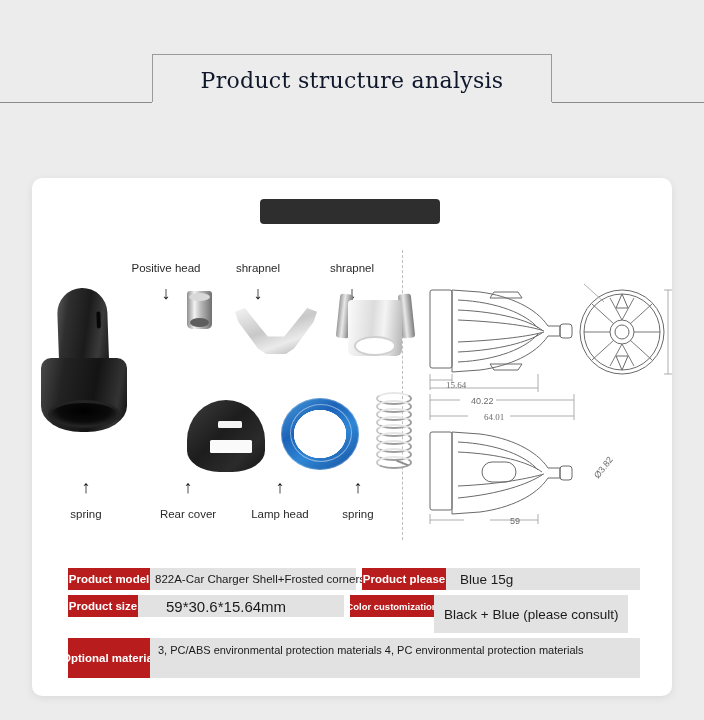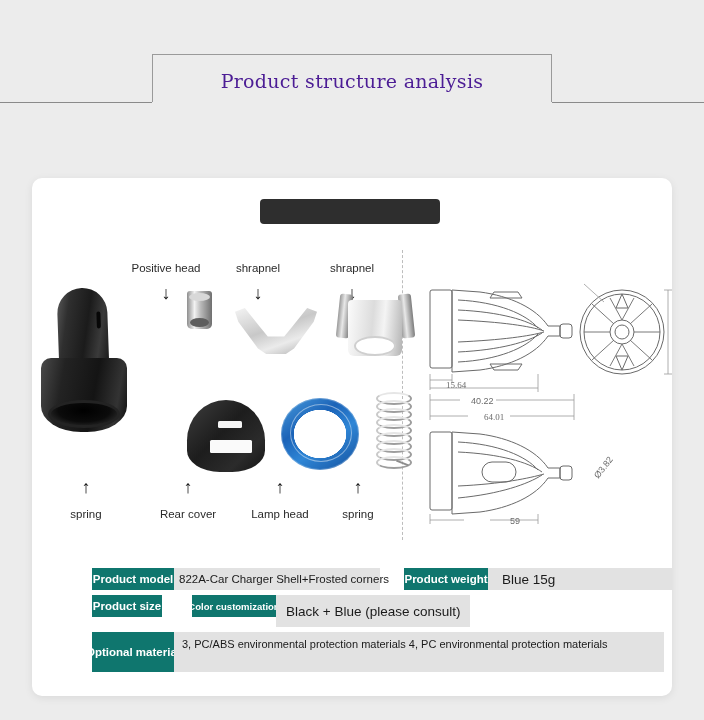--- a/index.html
+++ b/index.html
@@ -17,21 +17,21 @@
   .title-rule-left{position:absolute;left:0;top:62px;width:152px;height:1px;background:#8a8a8a;}
   .title-rule-right{position:absolute;left:552px;top:62px;width:152px;height:1px;background:#8a8a8a;}
   .title-box{
     position:absolute;left:152px;top:14px;width:400px;height:48px;
     border:1px solid #9a9a9a;border-bottom:none;
     box-sizing:border-box;
     display:flex;align-items:center;justify-content:center;
   }
   .title-text{
     font-family:"DejaVu Serif", serif;
-    font-size:19px;color:#4c1d95;letter-spacing:.3px;
+    font-size:22px;color:#0f172a;letter-spacing:.3px;
     white-space:nowrap;
     transform:translateY(2px);
   }
 
   
   .card{
     position:absolute;left:32px;top:178px;width:640px;height:518px;
     background:#fff;border-radius:10px;
     box-shadow:0 2px 9px rgba(0,0,0,.08);
     overflow:hidden;
@@ -170,41 +170,40 @@
     position:absolute;font-size:9px;color:#6b6b6b;white-space:nowrap;
     font-family:"Liberation Sans", sans-serif;
   }
   .rot-382{transform:rotate(-52deg);transform-origin:left top;}
 
   
   .spec{position:absolute;left:68px;top:568px;width:572px;}
   .srow{display:flex;margin-bottom:5px;}
   .cellgrp{display:flex;}
   .klabel{
-    background:#0f766e;color:#fff;
+    background:#b91c1c;color:#fff;
     font-size:11.5px;font-weight:bold;
     display:flex;align-items:center;justify-content:center;
     padding:0 24px;box-sizing:border-box;
     white-space:nowrap;
-    margin-left:24px;
   }
   .kvalue{
     background:#e2e2e2;color:#1a1a1a;
     display:flex;align-items:center;
     box-sizing:border-box;
     white-space:nowrap;
   }
   .r1 .klabel{width:82px;height:22px;}
   .r1 .kvalue{width:206px;height:22px;font-size:11.5px;padding-left:5px;}
   .r1 .klabel2{width:84px;height:22px;}
   .r1 .kvalue2{width:194px;height:22px;font-size:13.5px;padding-left:14px;}
   .r2 .klabel{width:70px;height:22px;}
   .r2 .kvalue{width:206px;height:22px;font-size:15px;padding-left:28px;}
   .r2 .klabel2{width:84px;height:22px;font-size:9.5px;}
-  .r2 .kvalue2{width:194px;height:32px;font-size:13.5px;padding-left:10px;}
+  .r2 .kvalue2{width:194px;height:38px;font-size:13.5px;padding-left:10px;}
   .r3{margin-top:3px;}
   .r3 .klabel{width:82px;height:40px;}
   .r3 .kvalue{
     width:490px;height:40px;display:block;padding:4px 0 0 8px;
     font-size:11px;line-height:17px;white-space:nowrap;
   }
   .gap{width:6px;}
 </style>
 </head>
 <body>
@@ -357,28 +356,29 @@
 
   <div class="spec" style="position:absolute;left:36px;top:390px;width:572px;">
 
     <div class="srow r1">
       <div class="cellgrp">
         <div class="klabel">Product model</div>
         <div class="kvalue">822A-Car Charger Shell+Frosted corners</div>
       </div>
       <div class="gap"></div>
       <div class="cellgrp">
-        <div class="klabel klabel2">Product weight</div>
+        <div class="klabel klabel2">Product please</div>
         <div class="kvalue kvalue2">Blue 15g</div>
       </div>
     </div>
 
     <div class="srow r2">
       <div class="cellgrp">
         <div class="klabel">Product size</div>
+        <div class="kvalue">59*30.6*15.64mm</div>
       </div>
       <div class="gap"></div>
       <div class="cellgrp">
         <div class="klabel klabel2">Color customization</div>
         <div class="kvalue kvalue2">Black + Blue (please consult)</div>
       </div>
     </div>
 
     <div class="srow r3">
       <div class="cellgrp">

